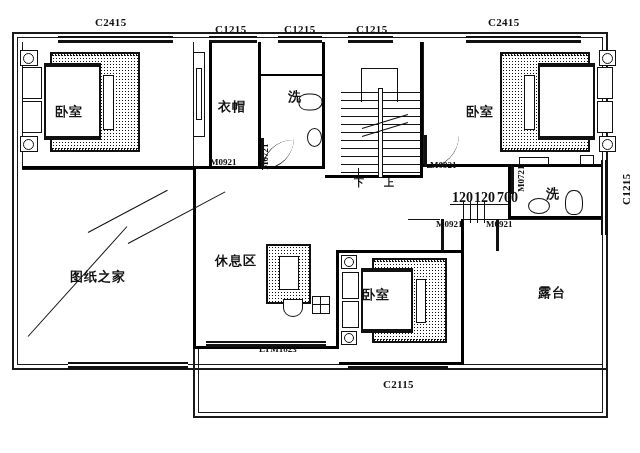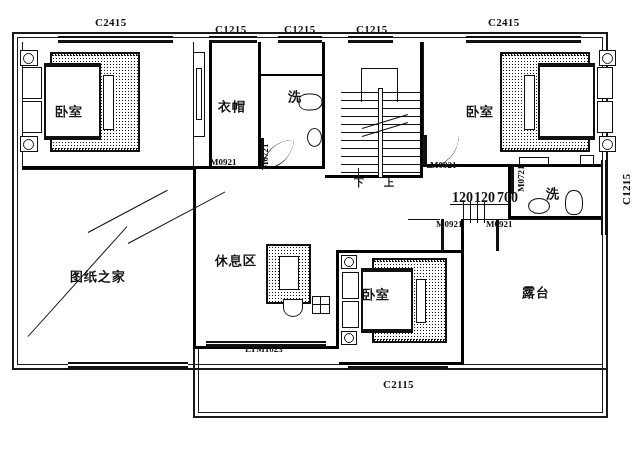--- a/index.html
+++ b/index.html
@@ -210,36 +210,36 @@
   <div class="tick" style="left:450px;top:204px;width:60px;height:1px;"></div>
 
   <div class="lbl room" style="left:55px;top:103px;">卧室</div>
   <div class="lbl room" style="left:218px;top:98px;">衣帽</div>
   <div class="lbl room" style="left:288px;top:88px;">洗</div>
   <div class="lbl room" style="left:466px;top:103px;">卧室</div>
   <div class="lbl room" style="left:70px;top:268px;">图纸之家</div>
   <div class="lbl room" style="left:215px;top:252px;">休息区</div>
   <div class="lbl room" style="left:362px;top:286px;">卧室</div>
   <div class="lbl room" style="left:546px;top:185px;">洗</div>
-  <div class="lbl room" style="left:522px;top:284px;text-align:right;">露台</div>
+  <div class="lbl room" style="left:538px;top:284px;text-align:right;">露台</div>
 
   <div class="lbl code" style="left:95px;top:16px;">C2415</div>
   <div class="lbl code" style="left:215px;top:23px;">C1215</div>
   <div class="lbl code" style="left:284px;top:23px;">C1215</div>
   <div class="lbl code" style="left:356px;top:23px;">C1215</div>
   <div class="lbl code" style="left:488px;top:16px;">C2415</div>
   <div class="lbl code vcode" style="left:620px;top:205px;">C1215</div>
   <div class="lbl code" style="left:383px;top:378px;">C2115</div>
 
   <div class="lbl code-sm" style="left:210px;top:157px;">M0921</div>
   <div class="lbl code-sm vcode" style="left:260px;top:170px;">M0721</div>
   <div class="lbl code-sm" style="left:430px;top:160px;">M0921</div>
   <div class="lbl code-sm vcode" style="left:516px;top:192px;">M0721</div>
   <div class="lbl code-sm" style="left:436px;top:219px;">M0921</div>
   <div class="lbl code-sm" style="left:486px;top:219px;">M0921</div>
-  <div class="lbl code-sm" style="left:245px;top:344px;">LTM1823</div>
+  <div class="lbl code-sm" style="left:259px;top:344px;">LTM1823</div>
 
   <div class="lbl dim" style="left:452px;top:190px;">120</div>
   <div class="lbl dim" style="left:474px;top:190px;">120</div>
   <div class="lbl dim" style="left:497px;top:190px;">700</div>
 
 
 </div>
 
 </body></html>

